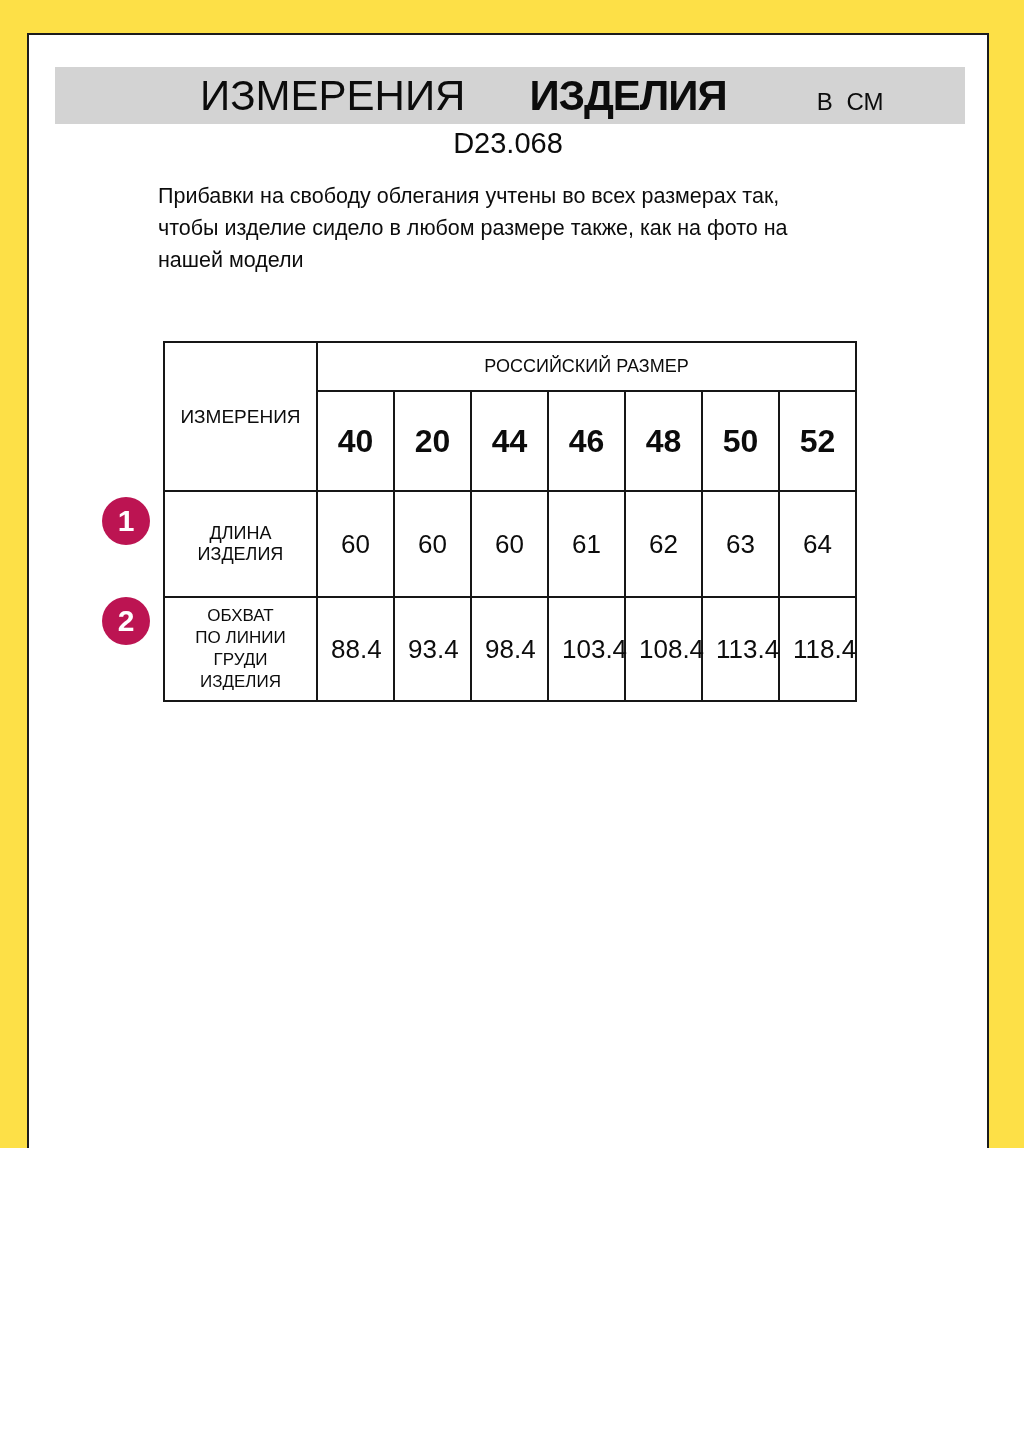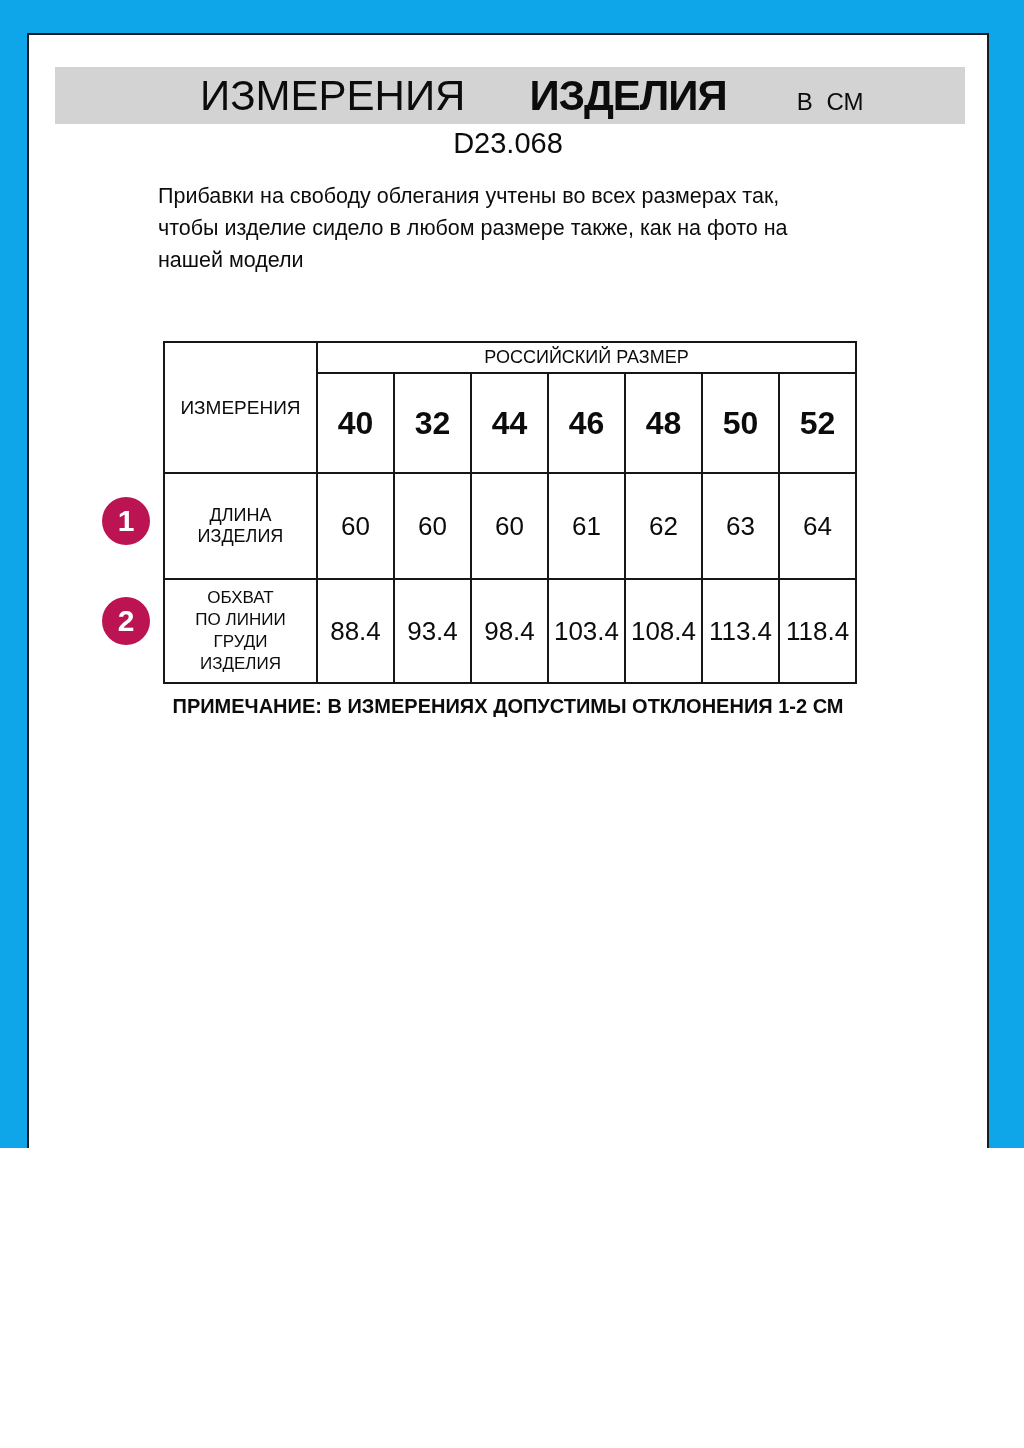--- a/index.html
+++ b/index.html
@@ -6,21 +6,21 @@
     margin: 0;
     padding: 0;
     background: #ffffff;
     font-family: "Liberation Sans", sans-serif;
     color: #111111;
   }
   .canvas {
     position: relative;
     width: 1024px;
     height: 1148px;
-    background: #0ea5e9;
+    background: #fde047;
     overflow: hidden;
   }
   .frame {
     position: absolute;
     left: 27px;
     top: 33px;
     width: 962px;
     height: 1375px;
     box-sizing: border-box;
     border: 2px solid #1c1c1c;
@@ -50,21 +50,21 @@
   .title-word-2 {
     font-size: 42px;
     font-weight: 700;
     letter-spacing: -1px;
     margin-left: 64px;
     color: #0c0c0c;
   }
   .title-unit {
     font-size: 24px;
     font-weight: 400;
-    margin-left: 70px;
+    margin-left: 90px;
     word-spacing: 7px;
     color: #0c0c0c;
   }
   .product-code {
     position: absolute;
     left: 0;
     top: 92px;
     width: 100%;
     text-align: center;
     font-size: 29px;
@@ -87,21 +87,21 @@
     left: 134px;
     top: 306px;
     width: 692px;
     border-collapse: collapse;
     table-layout: fixed;
   }
   table.size-table td {
     border: 2px solid #161616;
     text-align: center;
     vertical-align: middle;
-    padding: 4px;
+    padding: 13px;
     color: #0c0c0c;
   }
   td.group-header {
     height: 21px;
     font-size: 18px;
     font-weight: 400;
   }
   td.corner-header {
     font-size: 19px;
     font-weight: 400;
@@ -179,21 +179,21 @@
           <col style="width:77px">
         <col style="width:77px">
       </colgroup>
       <tbody>
         <tr>
           <td rowspan="2" class="corner-header">ИЗМЕРЕНИЯ</td>
           <td colspan="7" class="group-header">РОССИЙСКИЙ РАЗМЕР</td>
         </tr>
         <tr class="sizes-row">
           <td>40</td>
-          <td>32</td>
+          <td>20</td>
           <td>44</td>
           <td>46</td>
           <td>48</td>
           <td>50</td>
           <td>52</td>
         </tr>
         <tr class="data-row-1">
           <td class="row-label-1">ДЛИНА ИЗДЕЛИЯ</td>
           <td>60</td>
           <td>60</td>
@@ -209,16 +209,15 @@
           <td>93.4</td>
           <td>98.4</td>
           <td>103.4</td>
           <td>108.4</td>
           <td>113.4</td>
           <td>118.4</td>
         </tr>
       </tbody>
     </table>
 
-    <div class="note">ПРИМЕЧАНИЕ: В ИЗМЕРЕНИЯХ ДОПУСТИМЫ ОТКЛОНЕНИЯ 1-2 СМ</div>
 
   </div>
 </div>
 
 </body></html>

